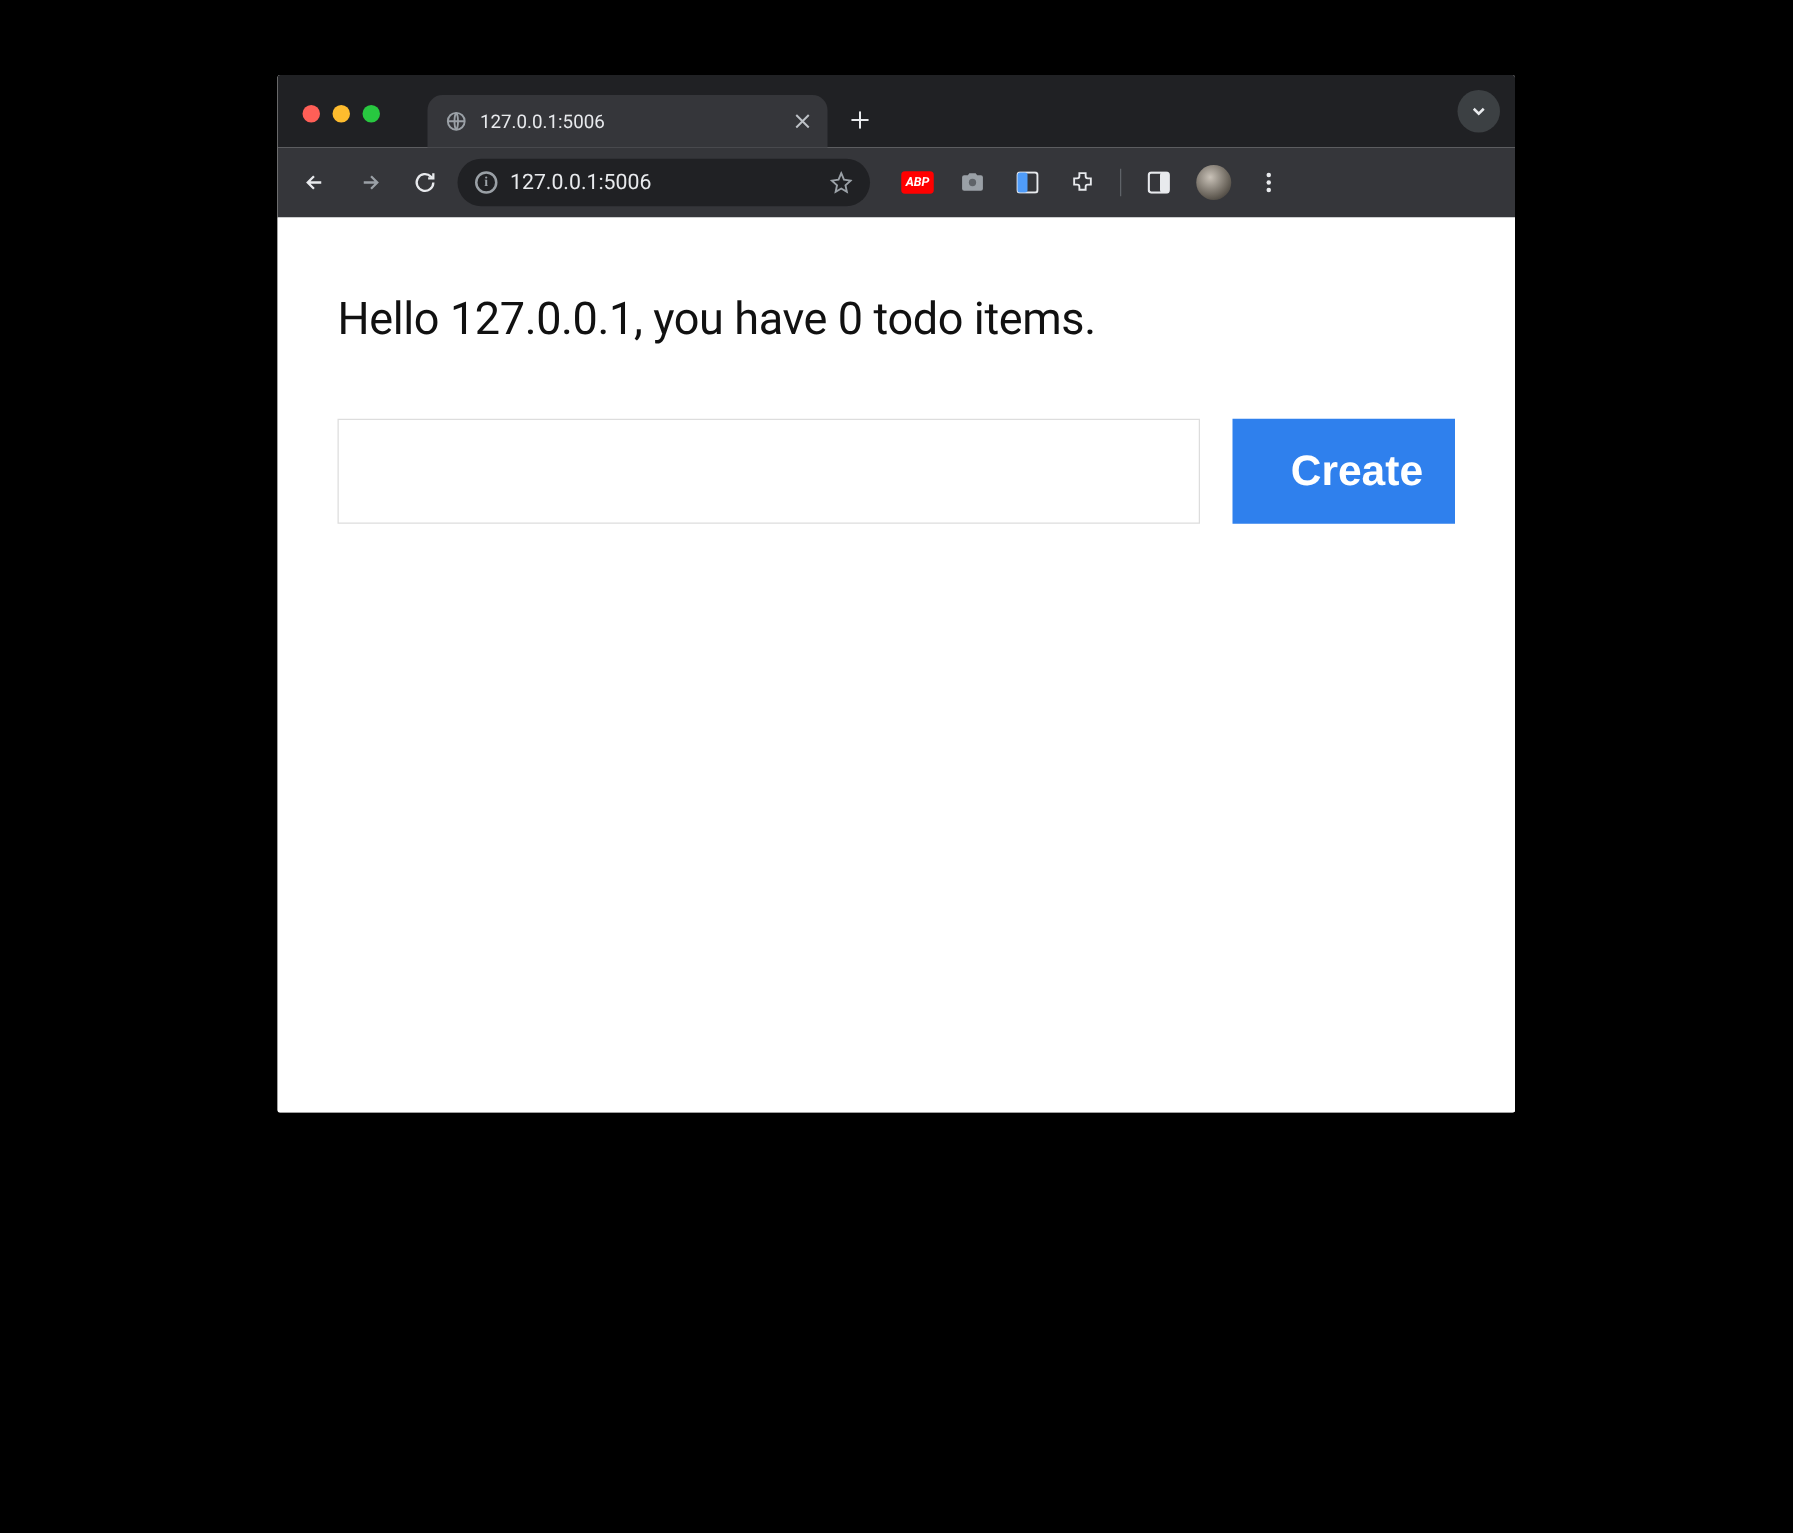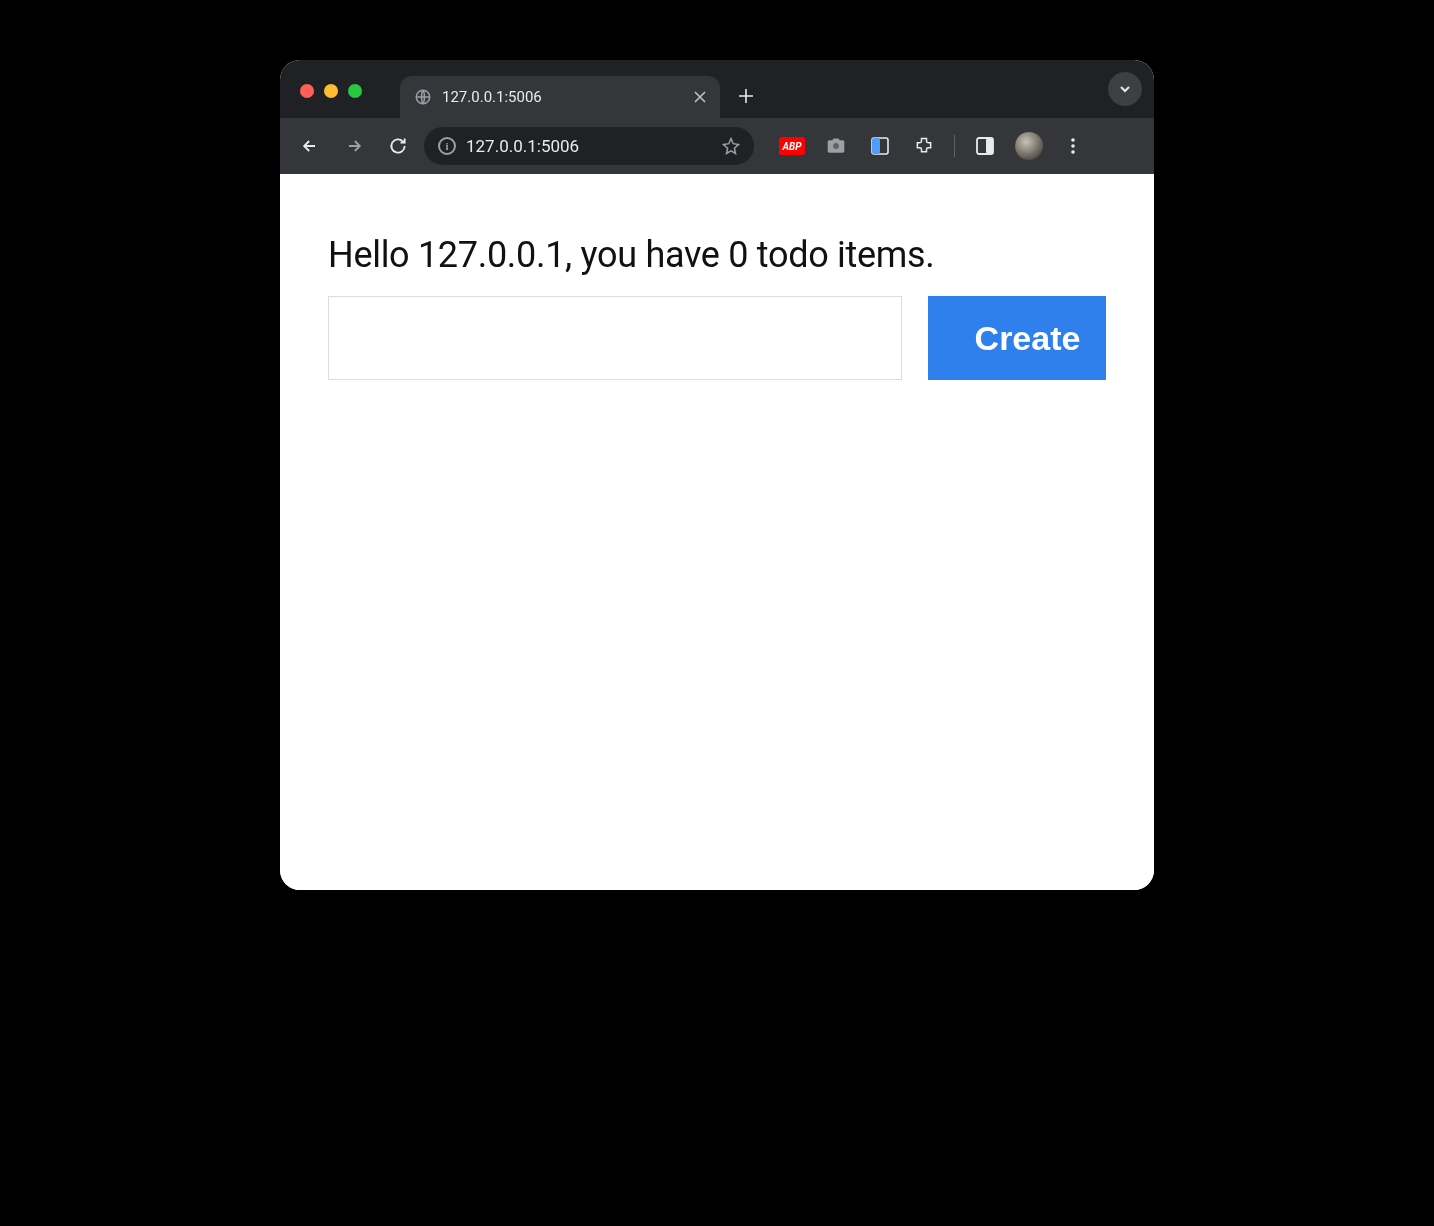--- a/index.html
+++ b/index.html
@@ -7,24 +7,24 @@
       background: #000;
       width: 1434px;
       height: 1226px;
       font-family: -apple-system, BlinkMacSystemFont, "Segoe UI", Roboto, Helvetica, Arial, sans-serif;
       display: flex;
       align-items: flex-start;
       justify-content: center;
       padding-top: 60px;
     }
     .browser-window {
-      width: 874px;
+      width: 990px;
       height: 830px;
       background: #fff;
-      border-radius: 20px;
+      border-radius: 2px;
       overflow: hidden;
       box-shadow: 0 20px 60px rgba(0,0,0,0.6);
       display: flex;
       flex-direction: column;
     }
     
     .tab-strip {
       height: 58px;
       background: #202124;
       display: flex;
@@ -142,21 +142,21 @@
     
     .page {
       flex: 1;
       background: #fff;
       padding: 60px 48px;
     }
     .page-heading {
       font-size: 36px;
       font-weight: 400;
       color: #111;
-      margin-bottom: 20px;
+      margin-bottom: 59px;
       letter-spacing: -0.3px;
     }
     .todo-form {
       display: flex;
       align-items: stretch;
       gap: 26px;
     }
     .todo-input {
       flex: 1;
       height: 84px;

